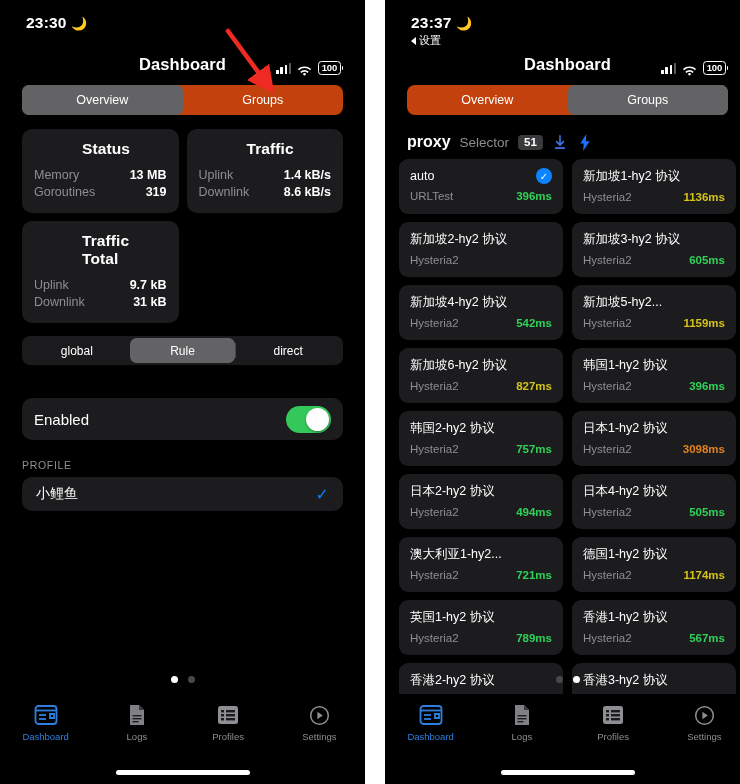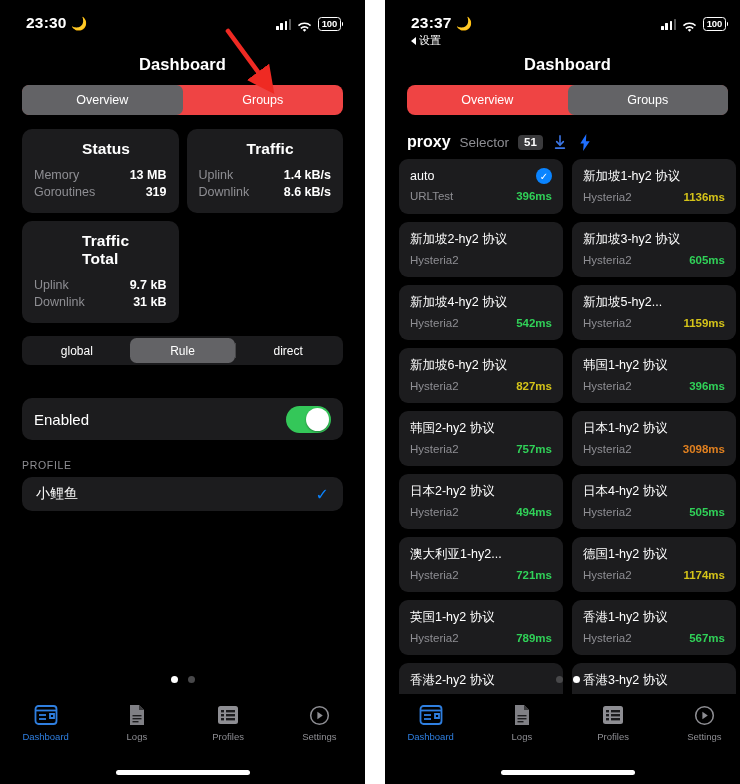--- a/index.html
+++ b/index.html
@@ -42,21 +42,21 @@
   .sb-back {
     display: flex; align-items: center; gap: 3px;
     font-size: 11px; color: #ffffff; font-weight: 500;
   }
   .sb-back .tri {
     width: 0; height: 0;
     border-top: 4px solid transparent;
     border-bottom: 4px solid transparent;
     border-right: 5px solid #ffffff;
   }
-  .sb-right { display: flex; align-items: center; gap: 6px; padding-top: 3px; }
+  .sb-right { display: flex; align-items: center; gap: 6px; padding-top: 3px; margin-top: 44px; }
   .bars { display: flex; align-items: flex-end; gap: 1.5px; height: 11px; }
   .bars i { display: block; width: 2.6px; background: #ffffff; border-radius: .5px; }
   .bars i:nth-child(1){ height: 4px; }
   .bars i:nth-child(2){ height: 6.5px; }
   .bars i:nth-child(3){ height: 9px; }
   .bars i:nth-child(4){ height: 11px; background:#5a5a5a; }
   .wifi { width: 15px; height: 11px; }
   .batt {
     border: 1.3px solid #ffffff; border-radius: 3.5px;
     padding: 0px 2.5px; font-size: 9.5px; font-weight: 700;
@@ -72,21 +72,21 @@
     font-size: 16.5px;
     font-weight: 600;
     padding: 9px 0 11px;
     letter-spacing: .1px;
   }
 
   
   .segmented {
     margin: 0 22px;
     height: 30px;
-    background: #ef4444;
+    background: #c2410c;
     border-radius: 8px;
     display: flex;
     padding: 0;
   }
   .seg {
     flex: 1;
     display: flex; align-items: center; justify-content: center;
     font-size: 12.5px; color: #ffffff;
     border-radius: 6.5px;
     font-weight: 500;

